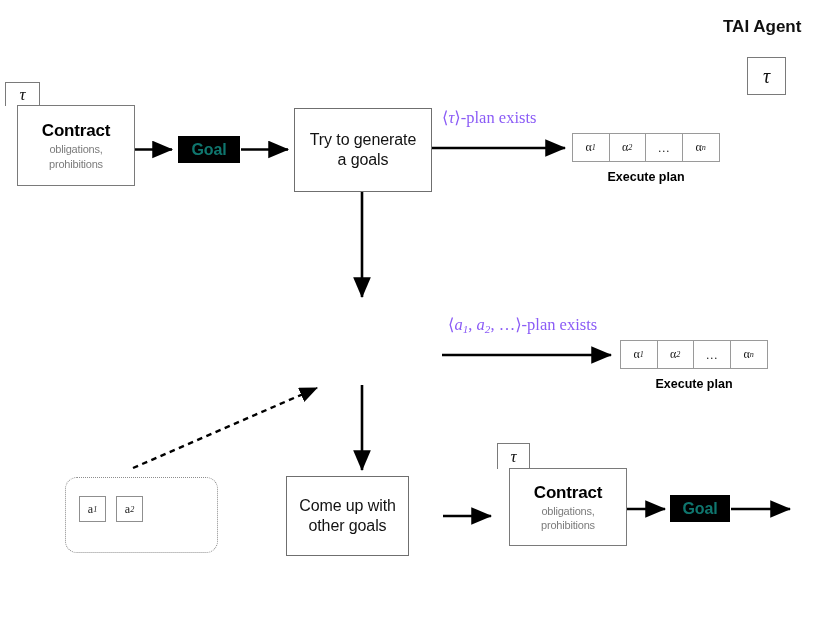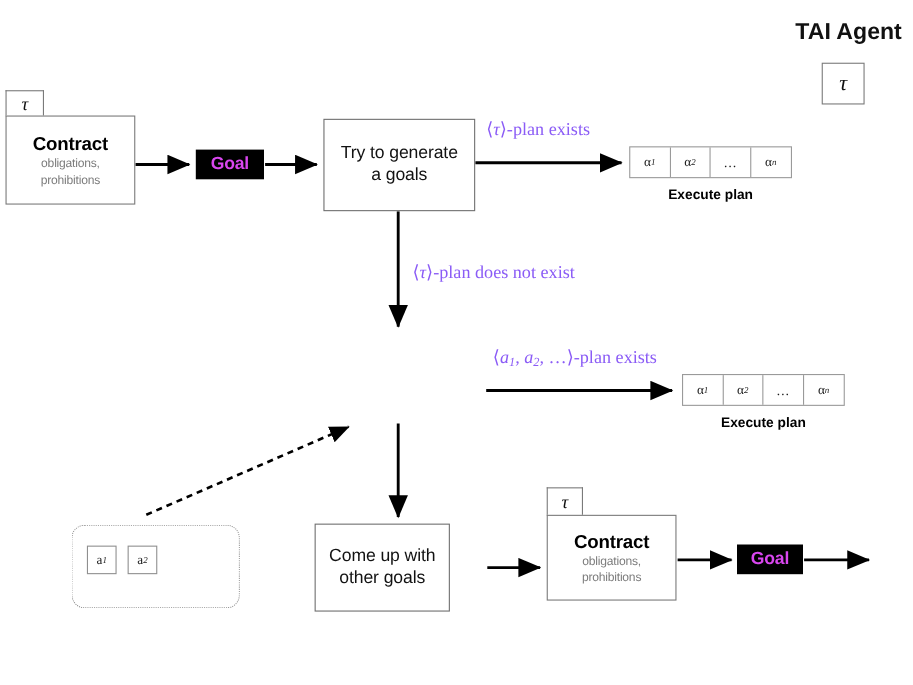--- a/index.html
+++ b/index.html
@@ -69,40 +69,41 @@
   .contract-body {
     box-sizing: border-box;
     border: 1.5px solid #7a7a7a;
     background: #fff;
     display: flex;
     flex-direction: column;
     align-items: center;
     justify-content: center;
     text-align: center;
     line-height: 1.3;
+    margin-left: 12px;
   }
   .contract-title {
     font-family: "Liberation Sans", sans-serif;
     font-weight: bold;
     font-size: 17px;
     color: #000;
     letter-spacing: -0.2px;
   }
   .contract-sub {
     font-family: "Liberation Sans", sans-serif;
     font-size: 11px;
     color: #7c7c7c;
     letter-spacing: -0.2px;
   }
 
   
   .goal-chip {
     box-sizing: border-box;
     background: #000000;
-    color: #d946ef;
+    color: #0f766e;
     font-family: "Liberation Sans", sans-serif;
     font-weight: bold;
     font-size: 16px;
     display: flex;
     align-items: center;
     justify-content: center;
     letter-spacing: -0.2px;
     text-align: center;
   }
 
@@ -161,21 +162,21 @@
     align-items: center;
     justify-content: center;
     font-family: "Liberation Serif", serif;
     font-style: italic;
     font-size: 20px;
     color: #111;
   }
   .agent-title {
     font-family: "Liberation Sans", sans-serif;
     font-weight: bold;
-    font-size: 21px;
+    font-size: 17px;
     color: #111;
     white-space: nowrap;
   }
 
   svg.arrow-layer {
     position: absolute;
     left: 0; top: 0;
     width: 830px; height: 623px;
     pointer-events: none;
   }
@@ -255,23 +256,20 @@
     <div class="plan-cell" style="width:37px; align-items:flex-end; padding-bottom:5px;">
       <span>…</span>
     </div>
     <div class="plan-cell" style="width:37px;">
       <span>α</span>
         <span class="sub">n</span>
     </div>
   </div>
   <div class="abs plan-caption" style="left:572px; top:170px; width:148px;">Execute plan</div>
 
-  <div class="abs label-math" style="left:375px; top:238px;">
-    <span>⟨</span><i>τ</i><span>⟩</span><span>-plan does not exist</span>
-  </div>
 
 
   <div class="abs label-math" style="left:448px; top:315px;">
     <span>⟨</span><i>a</i><span class="sub">1</span><span>, </span><i>a</i><span class="sub">2</span><span>, …</span><span>⟩</span><span>-plan exists</span>
   </div>
 
   <div class="abs plan-strip" style="left:620px; top:340px; width:148px; height:29px;">
     <div class="plan-cell" style="width:37px;">
       <span>α</span>
         <span class="sub">1</span>

